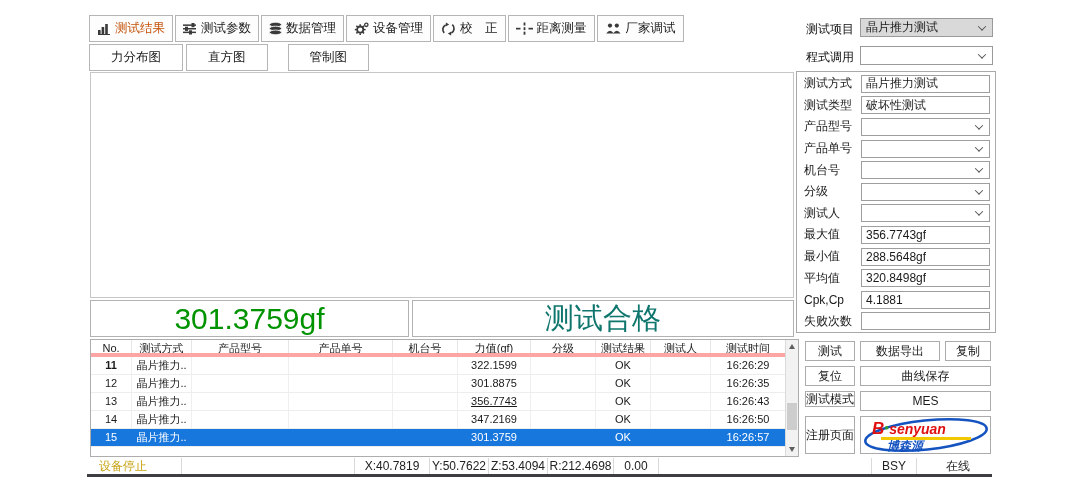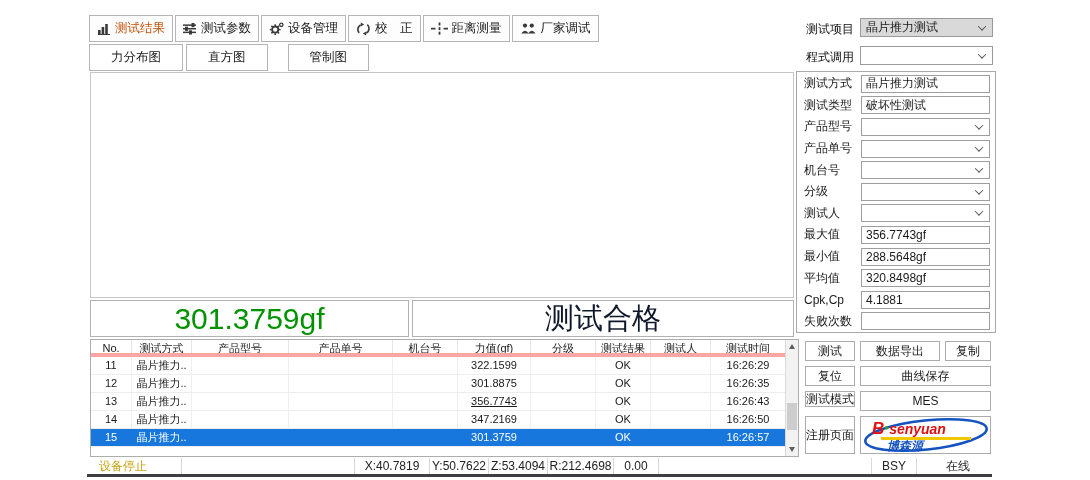--- a/index.html
+++ b/index.html
@@ -17,21 +17,21 @@
   .tb-btn.active { color:#c4520a; }
   .tb-ic { display:flex; align-items:center; }
 
   .tabs { position:absolute; left:4px; top:44px; height:27px; display:flex; }
   .tab-btn { border:1px solid #b5b5b5; background:#fff; display:flex; align-items:center; padding:0 21px; margin-right:3px; font-size:12.5px; white-space:nowrap; }
   .tab-btn.gap { margin-left:17px; }
 
   
   .chart { position:absolute; left:5px; top:72px; width:704px; height:226px; border:1px solid #c6c6c6; background:#fff; }
   .readout-force { position:absolute; left:5px; top:300px; width:319px; height:37px; border:1px solid #b2b2b2; font-size:30px; color:#009300; display:flex; align-items:center; justify-content:center; }
-  .readout-result { position:absolute; left:327px; top:300px; width:382px; height:37px; border:1px solid #b2b2b2; font-size:29px; color:#0f172a; display:flex; align-items:center; justify-content:center; }
+  .readout-result { position:absolute; left:327px; top:300px; width:382px; height:37px; border:1px solid #b2b2b2; font-size:29px; color:#0f766e; display:flex; align-items:center; justify-content:center; }
 
   
   .table-wrap { position:absolute; left:5px; top:339px; width:709px; height:118px; border:1px solid #adadad; background:#fff; display:flex; }
   .table-main { width:694px; overflow:hidden; }
   .thead { display:flex; height:17px; border-bottom:4px solid #fca5a5; }
   .th { font-size:11px; text-align:center; line-height:16px; border-right:1px solid #e6e6e6; flex:none; white-space:nowrap; overflow:hidden; }
   .tr { display:flex; height:18px; border-bottom:1px solid #ededed; }
   .td { font-size:11px; text-align:center; line-height:17px; border-right:1px solid #efefef; flex:none; white-space:nowrap; overflow:hidden; }
   .tr.sel { background:#1877dd; color:#fff; }
   .tr.sel .td { border-color:#1877dd; }
@@ -107,20 +107,30 @@
           <svg width="14" height="13" viewBox="0 0 14 13">
             <rect x="0" y="2.4" width="13" height="1.5" fill="#3a3a3a"></rect>
             <rect x="8.5" y="1" width="3" height="4.2" fill="#3a3a3a"></rect>
             <rect x="0" y="6" width="13" height="1.5" fill="#3a3a3a"></rect>
             <rect x="2" y="4.7" width="3" height="4.2" fill="#3a3a3a"></rect>
             <rect x="0" y="9.6" width="13" height="1.5" fill="#3a3a3a"></rect>
             <rect x="6" y="8.3" width="3" height="4.2" fill="#3a3a3a"></rect>
           </svg>
         </span>
         <span class="tb-lb">测试参数</span>
+      </div>
+      <div class="tb-btn">
+        <span class="tb-ic">
+          <svg width="13" height="13" viewBox="0 0 13 13">
+            <ellipse cx="6.5" cy="2.6" rx="6" ry="2.3" fill="#3a3a3a" stroke="#fff" stroke-width="0.8"></ellipse>
+            <ellipse cx="6.5" cy="6.5" rx="6" ry="2.3" fill="#3a3a3a" stroke="#fff" stroke-width="0.8"></ellipse>
+            <ellipse cx="6.5" cy="10.4" rx="6" ry="2.3" fill="#3a3a3a" stroke="#fff" stroke-width="0.8"></ellipse>
+          </svg>
+        </span>
+        <span class="tb-lb">数据管理</span>
       </div>
       <div class="tb-btn">
         <span class="tb-ic">
           <svg width="15" height="14" viewBox="0 0 15 14">
             <circle cx="6.2" cy="7.6" r="3.1" fill="none" stroke="#3a3a3a" stroke-width="1.8"></circle>
             <g stroke="#3a3a3a" stroke-width="1.5">
               <line x1="6.2" y1="2.2" x2="6.2" y2="4"></line>
               <line x1="6.2" y1="11.2" x2="6.2" y2="13"></line>
               <line x1="0.8" y1="7.6" x2="2.6" y2="7.6"></line>
               <line x1="9.8" y1="7.6" x2="11.6" y2="7.6"></line>
@@ -285,21 +295,21 @@
           <div class="th" style="width: 104px;">产品单号</div>
           <div class="th" style="width: 65px;">机台号</div>
           <div class="th" style="width: 73px;">力值(gf)</div>
           <div class="th" style="width: 65px;">分级</div>
           <div class="th" style="width: 55px;">测试结果</div>
           <div class="th" style="width: 60px;">测试人</div>
           <div class="th" style="width: 75px;">测试时间</div>
         </div>
       <div class="tbody">
           <div class="tr">
-            <div class="td" style="width: 41px;">11</div>
+            <div class="td" style="width: 41px; font-weight: bold;">11</div>
             <div class="td" style="width: 60px;">晶片推力..</div>
             <div class="td" style="width: 97px;"></div>
             <div class="td" style="width: 104px;"></div>
             <div class="td" style="width: 65px;"></div>
             <div class="td" style="width: 73px;">322.1599</div>
             <div class="td" style="width: 65px;"></div>
             <div class="td" style="width: 55px;">OK</div>
             <div class="td" style="width: 60px;"></div>
             <div class="td" style="width: 75px;">16:26:29</div>
           </div>

